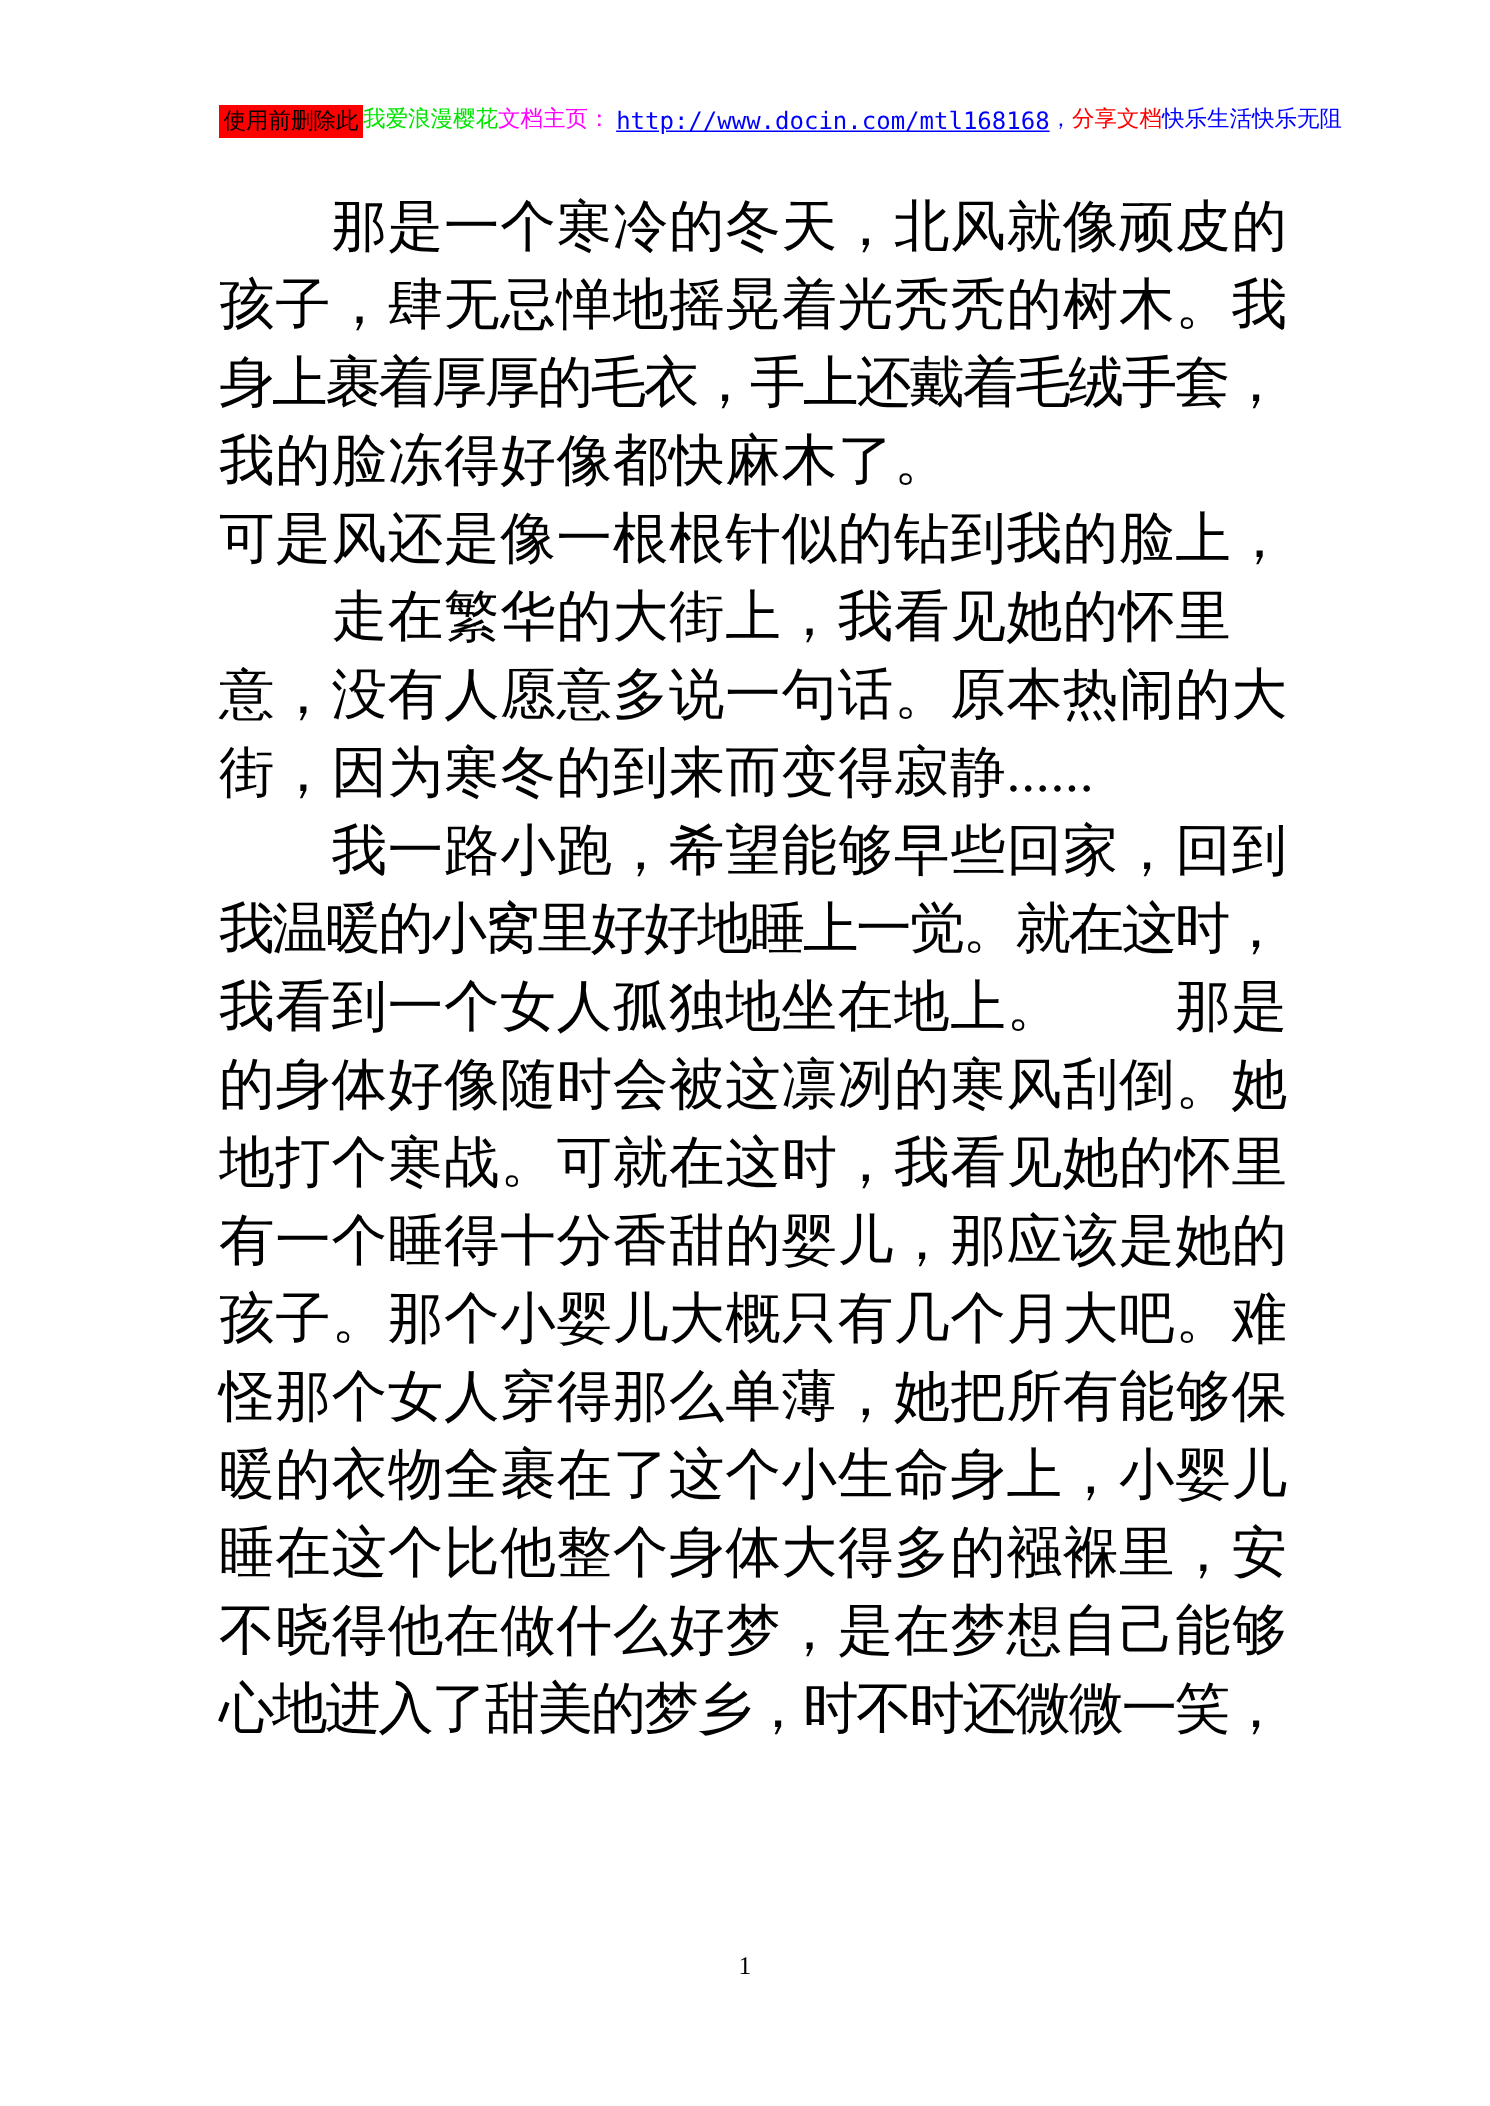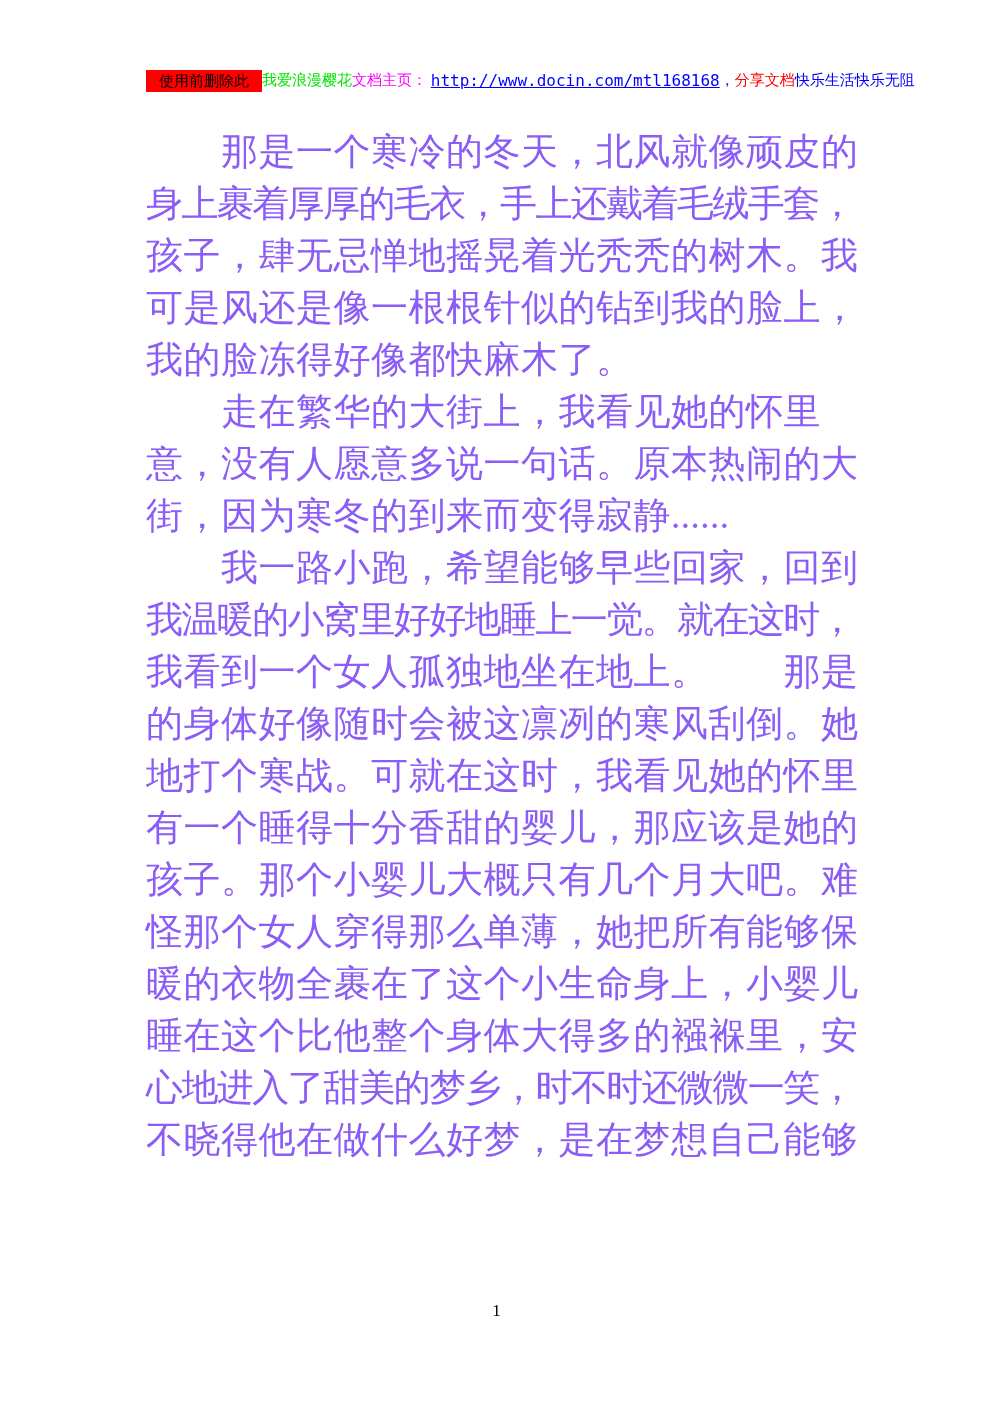--- a/index.html
+++ b/index.html
@@ -32,29 +32,29 @@
   .header-banner .seg.mono {
     font-family: "DejaVu Sans Mono", "Liberation Mono", monospace;
     font-size: 16px;
     line-height: 20px;
     padding-top: 1px;
   }
   .header-banner .seg.underline {
     text-decoration: underline;
   }
   .header-banner .seg.badge {
-    padding: 1px 13px;
+    padding: 1px 3px;
   }
   
   .doc-body {
     position: absolute;
     left: 146px;
     top: 126px;
     width: 730px;
-    color: #8b5cf6;
+    color: #000000;
     font-size: 37px;
     line-height: 52px;
     letter-spacing: 0.5px;
   }
   .doc-body .text-line {
     white-space: pre;
     height: 52px;
     overflow: visible;
   }
   .doc-body .text-line.tight {
@@ -73,41 +73,41 @@
   }
 </style>
 </head>
 <body>
 
 <div class="header-banner"><span class="seg badge" style="color: rgb(0, 0, 0); background: rgb(255, 0, 0);">使用前删除此</span><span class="seg" style="color: rgb(0, 228, 0);">我爱浪漫樱花</span><span class="seg" style="color: rgb(255, 0, 255);">文档主页</span><span class="seg" style="color: rgb(255, 0, 255);">： </span><span class="seg mono underline" style="color: rgb(0, 0, 255);">http://www.docin.com/mtl168168</span><span class="seg" style="color: rgb(0, 0, 255);">，</span><span class="seg" style="color: rgb(255, 0, 0);">分享文档</span><span class="seg" style="color: rgb(0, 0, 255);">快乐生活快乐无阻</span></div>
 
 <div class="doc-body">
     <div>
       <div class="text-line">　　那是一个寒冷的冬天，北风就像顽皮的</div>
+      <div class="text-line">孩子，肆无忌惮地摇晃着光秃秃的树木。我</div>
       <div class="text-line tight">身上裹着厚厚的毛衣，手上还戴着毛绒手套，</div>
-      <div class="text-line">孩子，肆无忌惮地摇晃着光秃秃的树木。我</div>
+      <div class="text-line">我的脸冻得好像都快麻木了。</div>
       <div class="text-line">可是风还是像一根根针似的钻到我的脸上，</div>
-      <div class="text-line">我的脸冻得好像都快麻木了。</div>
     </div>
     <div>
       <div class="text-line">　　走在繁华的大街上，我看见她的怀里</div>
       <div class="text-line">意，没有人愿意多说一句话。原本热闹的大</div>
       <div class="text-line">街，因为寒冬的到来而变得寂静......</div>
     </div>
     <div>
       <div class="text-line">　　我一路小跑，希望能够早些回家，回到</div>
       <div class="text-line tight">我温暖的小窝里好好地睡上一觉。就在这时，</div>
       <div class="text-line">我看到一个女人孤独地坐在地上。　　那是</div>
       <div class="text-line">的身体好像随时会被这凛冽的寒风刮倒。她</div>
       <div class="text-line">地打个寒战。可就在这时，我看见她的怀里</div>
       <div class="text-line">有一个睡得十分香甜的婴儿，那应该是她的</div>
       <div class="text-line">孩子。那个小婴儿大概只有几个月大吧。难</div>
       <div class="text-line">怪那个女人穿得那么单薄，她把所有能够保</div>
       <div class="text-line">暖的衣物全裹在了这个小生命身上，小婴儿</div>
       <div class="text-line">睡在这个比他整个身体大得多的襁褓里，安</div>
+      <div class="text-line">不晓得他在做什么好梦，是在梦想自己能够</div>
       <div class="text-line tight">心地进入了甜美的梦乡，时不时还微微一笑，</div>
-      <div class="text-line">不晓得他在做什么好梦，是在梦想自己能够</div>
     </div>
   </div>
 
 <div class="page-footer">
   <span>1</span>
 </div>
 
 </body></html>

